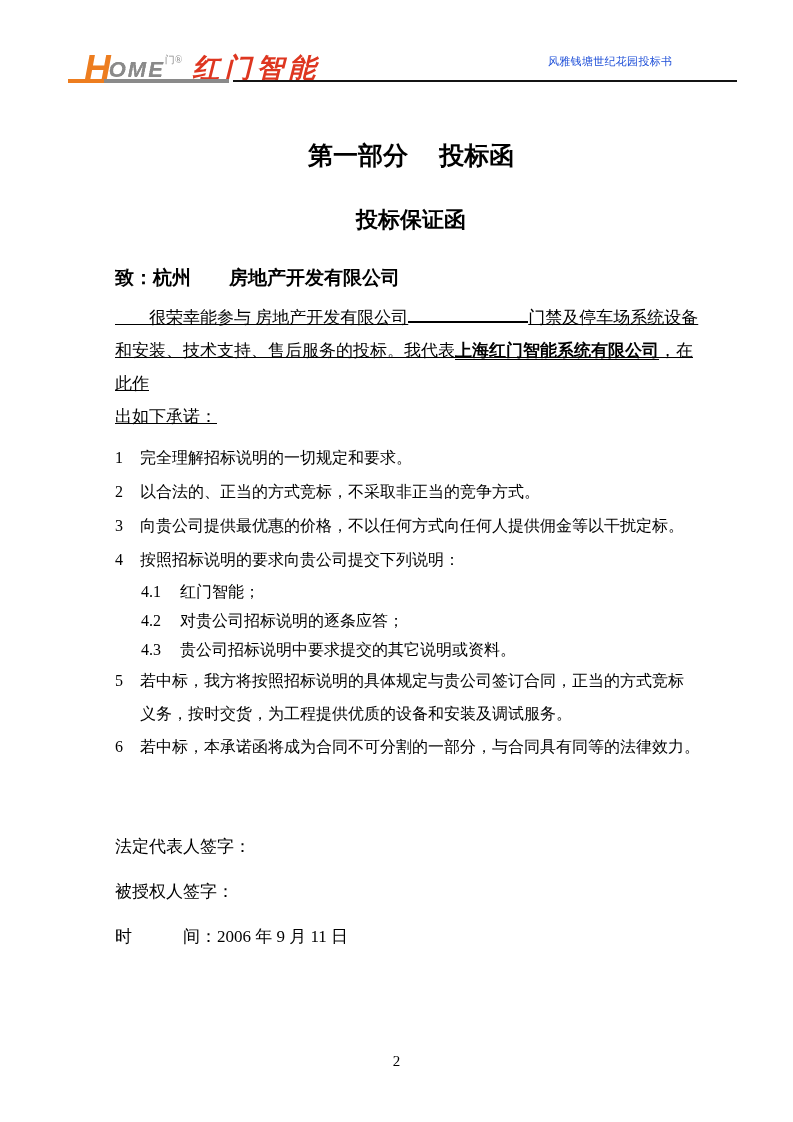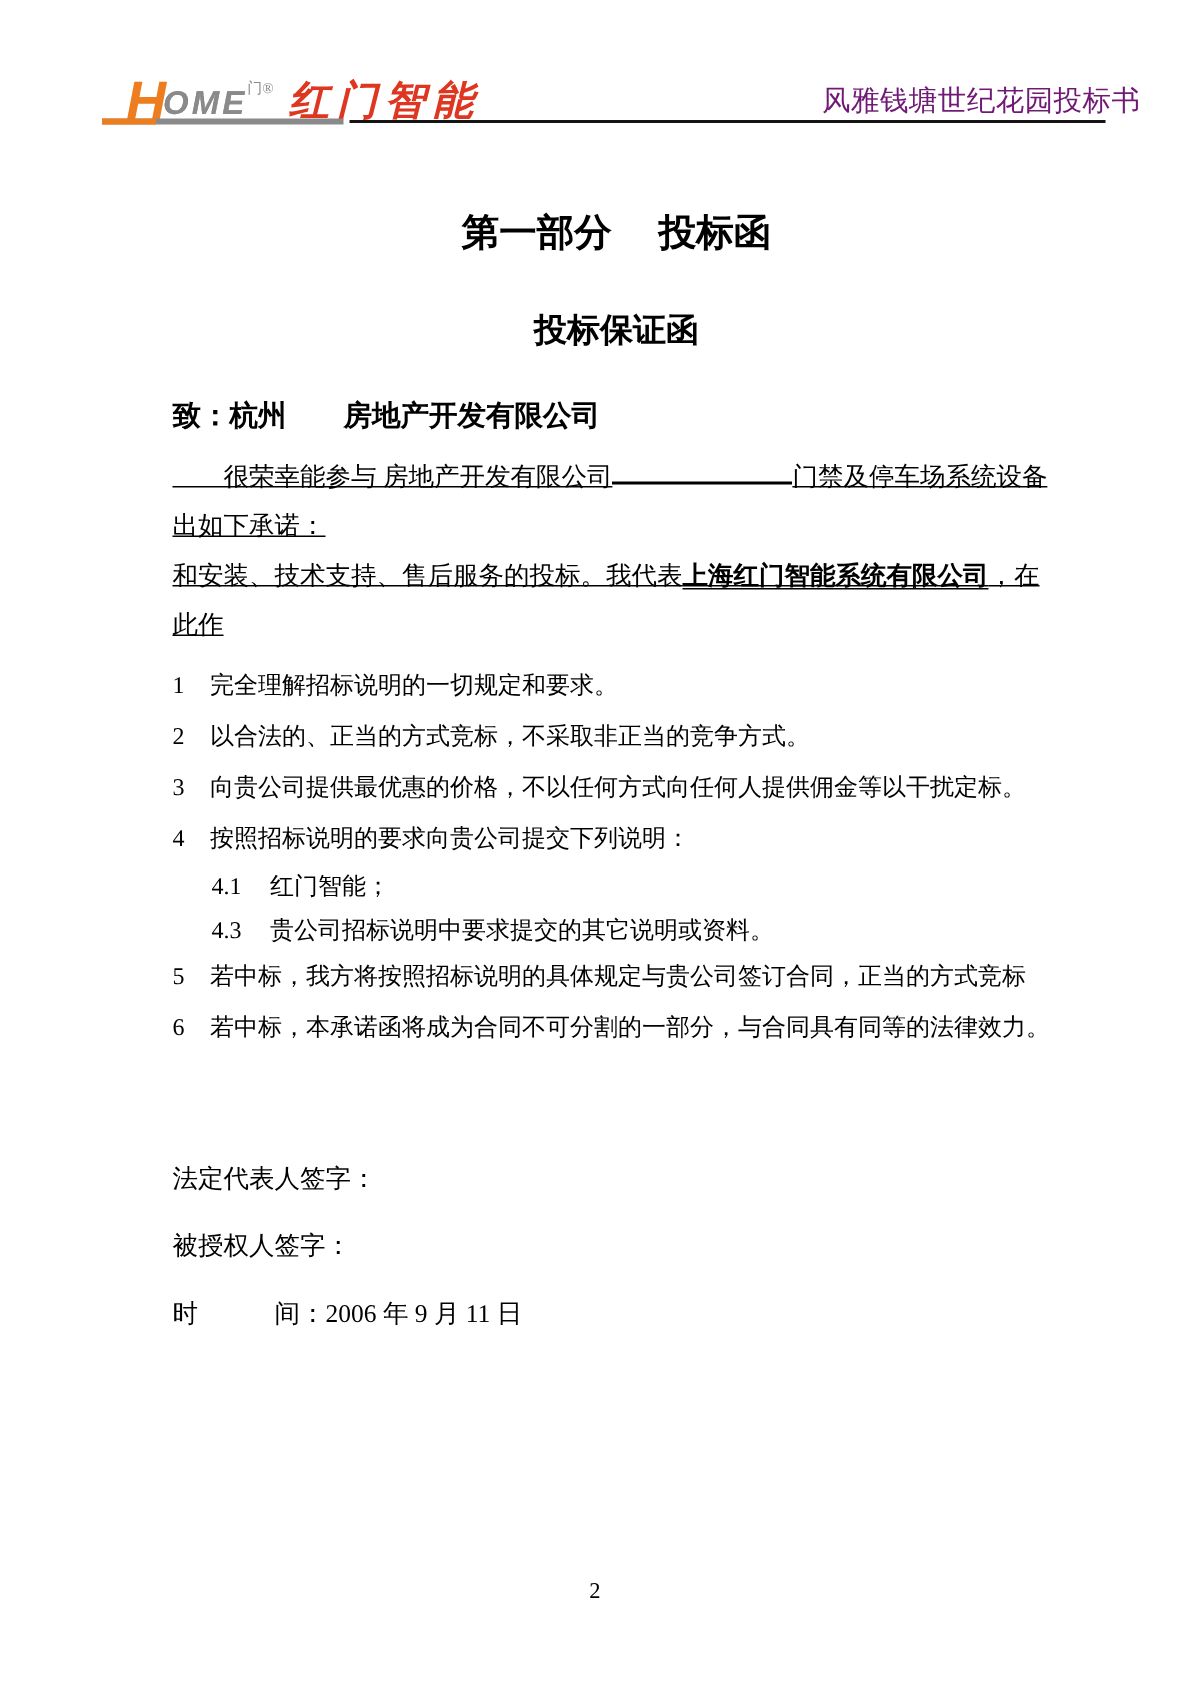--- a/index.html
+++ b/index.html
@@ -78,23 +78,23 @@
     left: 233px;
     top: 80px;
     width: 504px;
     height: 2px;
     background: #141414;
   }
   .doc-title {
     position: absolute;
     top: 54px;
     left: 548px;
-    font-size: 19px;
+    font-size: 11px;
     letter-spacing: 0.3px;
-    color: #701a75;
+    color: #1d4ed8;
   }
 
   
   .content {
     position: absolute;
     left: 115px;
     top: 141px;
     width: 592px;
   }
   .part-title {
@@ -186,22 +186,22 @@
 
   <div class="content">
 
     <h1 class="part-title">第一部分　 投标函</h1>
     <h2 class="section-title">投标保证函</h2>
 
     <div class="salutation">致：杭州　　房地产开发有限公司</div>
 
     <div class="para">
       <div class="pline"><span>　　很荣幸能参与 房地产开发有限公司</span><span class="blank-underline"></span><span>门禁及停车场系统设备</span></div>
+      <div class="pline"><span>和安装、技术支持、售后服务的投标。我代表</span><span class="company-name">上海红门智能系统有限公司</span><span>，在此作</span></div>
       <div class="pline">出如下承诺：</div>
-      <div class="pline"><span>和安装、技术支持、售后服务的投标。我代表</span><span class="company-name">上海红门智能系统有限公司</span><span>，在此作</span></div>
     </div>
 
     <div class="list">
       <div class="item">
         <span class="num">1</span>
         <span class="text">完全理解招标说明的一切规定和要求。</span>
       </div>
       <div class="item">
         <span class="num">2</span>
         <span class="text">以合法的、正当的方式竞标，不采取非正当的竞争方式。</span>
@@ -212,27 +212,32 @@
       </div>
       <div class="item">
         <span class="num">4</span>
         <span class="text">按照招标说明的要求向贵公司提交下列说明：</span>
       </div>
       <div class="item sub">
         <span class="num">4.1</span>
         <span class="text">红门智能；</span>
       </div>
       <div class="item sub">
+        <span class="num">4.2</span>
+        <span class="text">对贵公司招标说明的逐条应答；</span>
+      </div>
+      <div class="item sub">
         <span class="num">4.3</span>
         <span class="text">贵公司招标说明中要求提交的其它说明或资料。</span>
       </div>
       <div class="item">
         <span class="num">5</span>
         <span class="text">
           <span class="wrapline" style="display:block;">若中标，我方将按照招标说明的具体规定与贵公司签订合同，正当的方式竞标</span>
+          <span class="wrapline" style="display:block;">义务，按时交货，为工程提供优质的设备和安装及调试服务。</span>
         </span>
       </div>
       <div class="item">
         <span class="num">6</span>
         <span class="text">若中标，本承诺函将成为合同不可分割的一部分，与合同具有同等的法律效力。</span>
       </div>
     </div>
 
     <div class="sigs">
       <div class="sig-line">法定代表人签字：</div>

